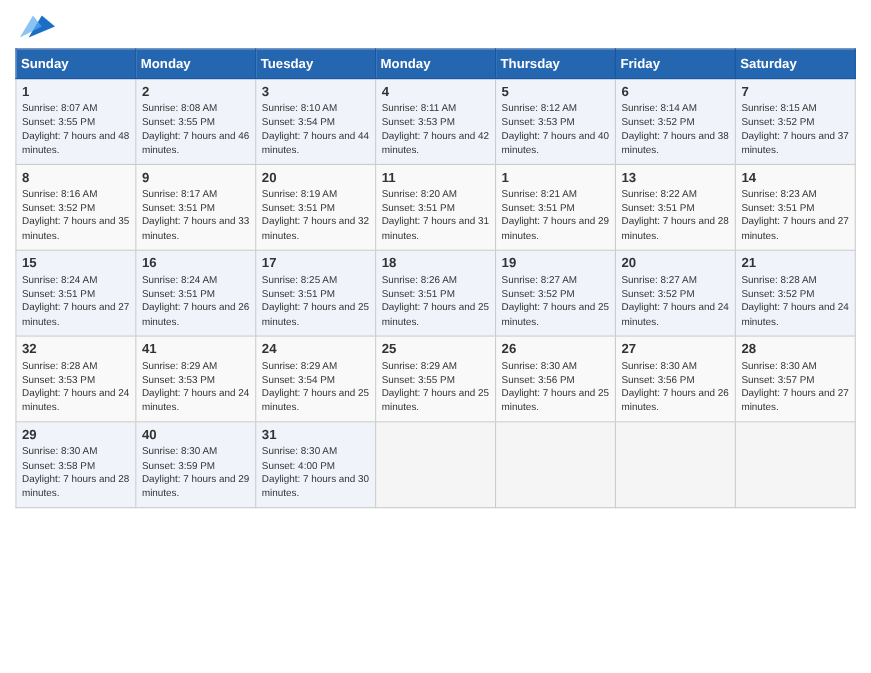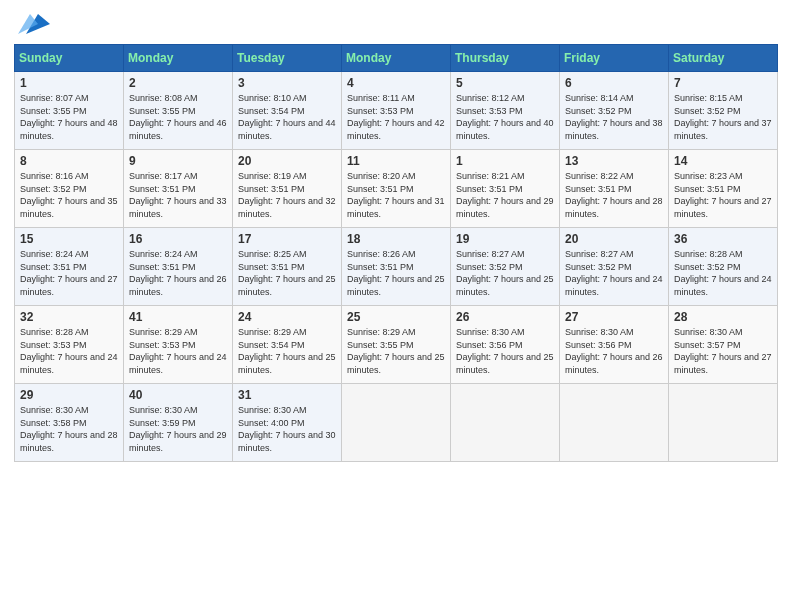--- a/index.html
+++ b/index.html
@@ -37,21 +37,21 @@
       font-size: 14px;
       color: #555;
     }
     table {
       width: 100%;
       border-collapse: collapse;
       table-layout: fixed;
     }
     th {
       background-color: #2566b0;
-      color: #86efac;
+      color: #ffffff;
       font-size: 12px;
       font-weight: bold;
       padding: 6px 4px;
       text-align: left;
       border: 1px solid #1a55a0;
     }
     td {
       border: 1px solid #ccc;
       padding: 4px 5px;
       vertical-align: top;
@@ -197,21 +197,21 @@
           </td>
           <td>
             <span class="day-num">19</span>
             <div class="day-info">Sunrise: 8:27 AM<br>Sunset: 3:52 PM<br>Daylight: 7 hours and 25 minutes.</div>
           </td>
           <td>
             <span class="day-num">20</span>
             <div class="day-info">Sunrise: 8:27 AM<br>Sunset: 3:52 PM<br>Daylight: 7 hours and 24 minutes.</div>
           </td>
           <td>
-            <span class="day-num">36</span>
+            <span class="day-num">21</span>
             <div class="day-info">Sunrise: 8:28 AM<br>Sunset: 3:52 PM<br>Daylight: 7 hours and 24 minutes.</div>
           </td>
         </tr>
         <tr class="row-odd">
           <td>
             <span class="day-num">32</span>
             <div class="day-info">Sunrise: 8:28 AM<br>Sunset: 3:53 PM<br>Daylight: 7 hours and 24 minutes.</div>
           </td>
           <td>
             <span class="day-num">41</span>

